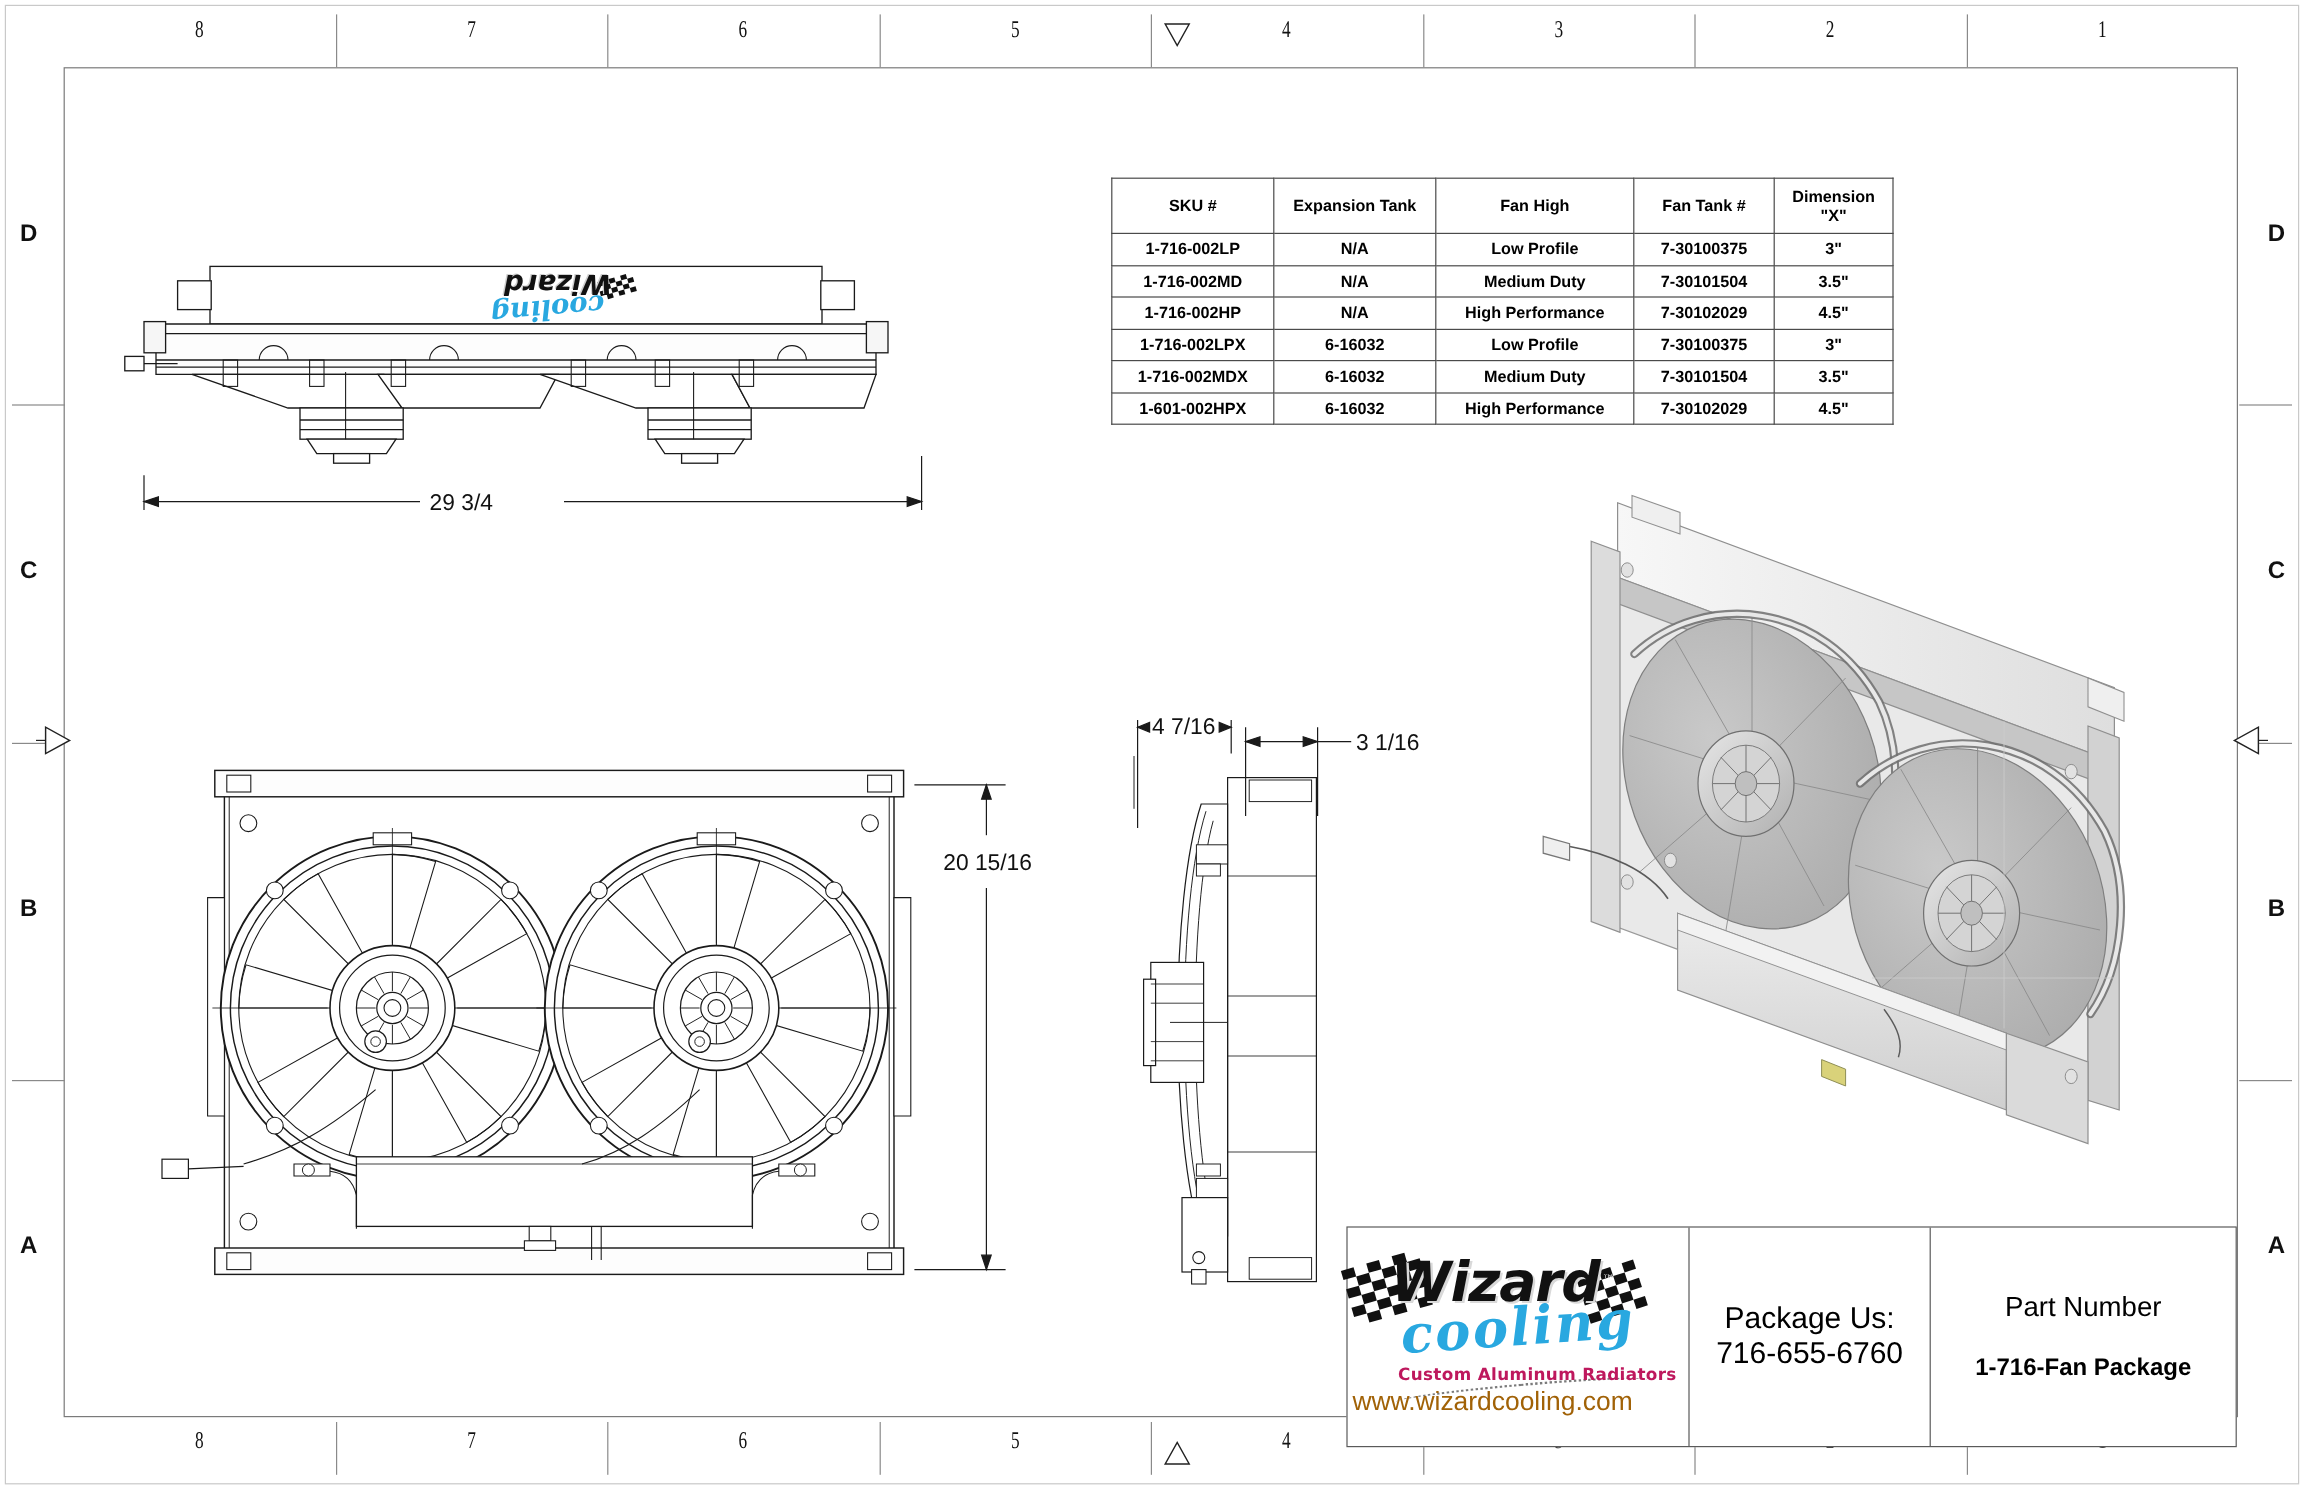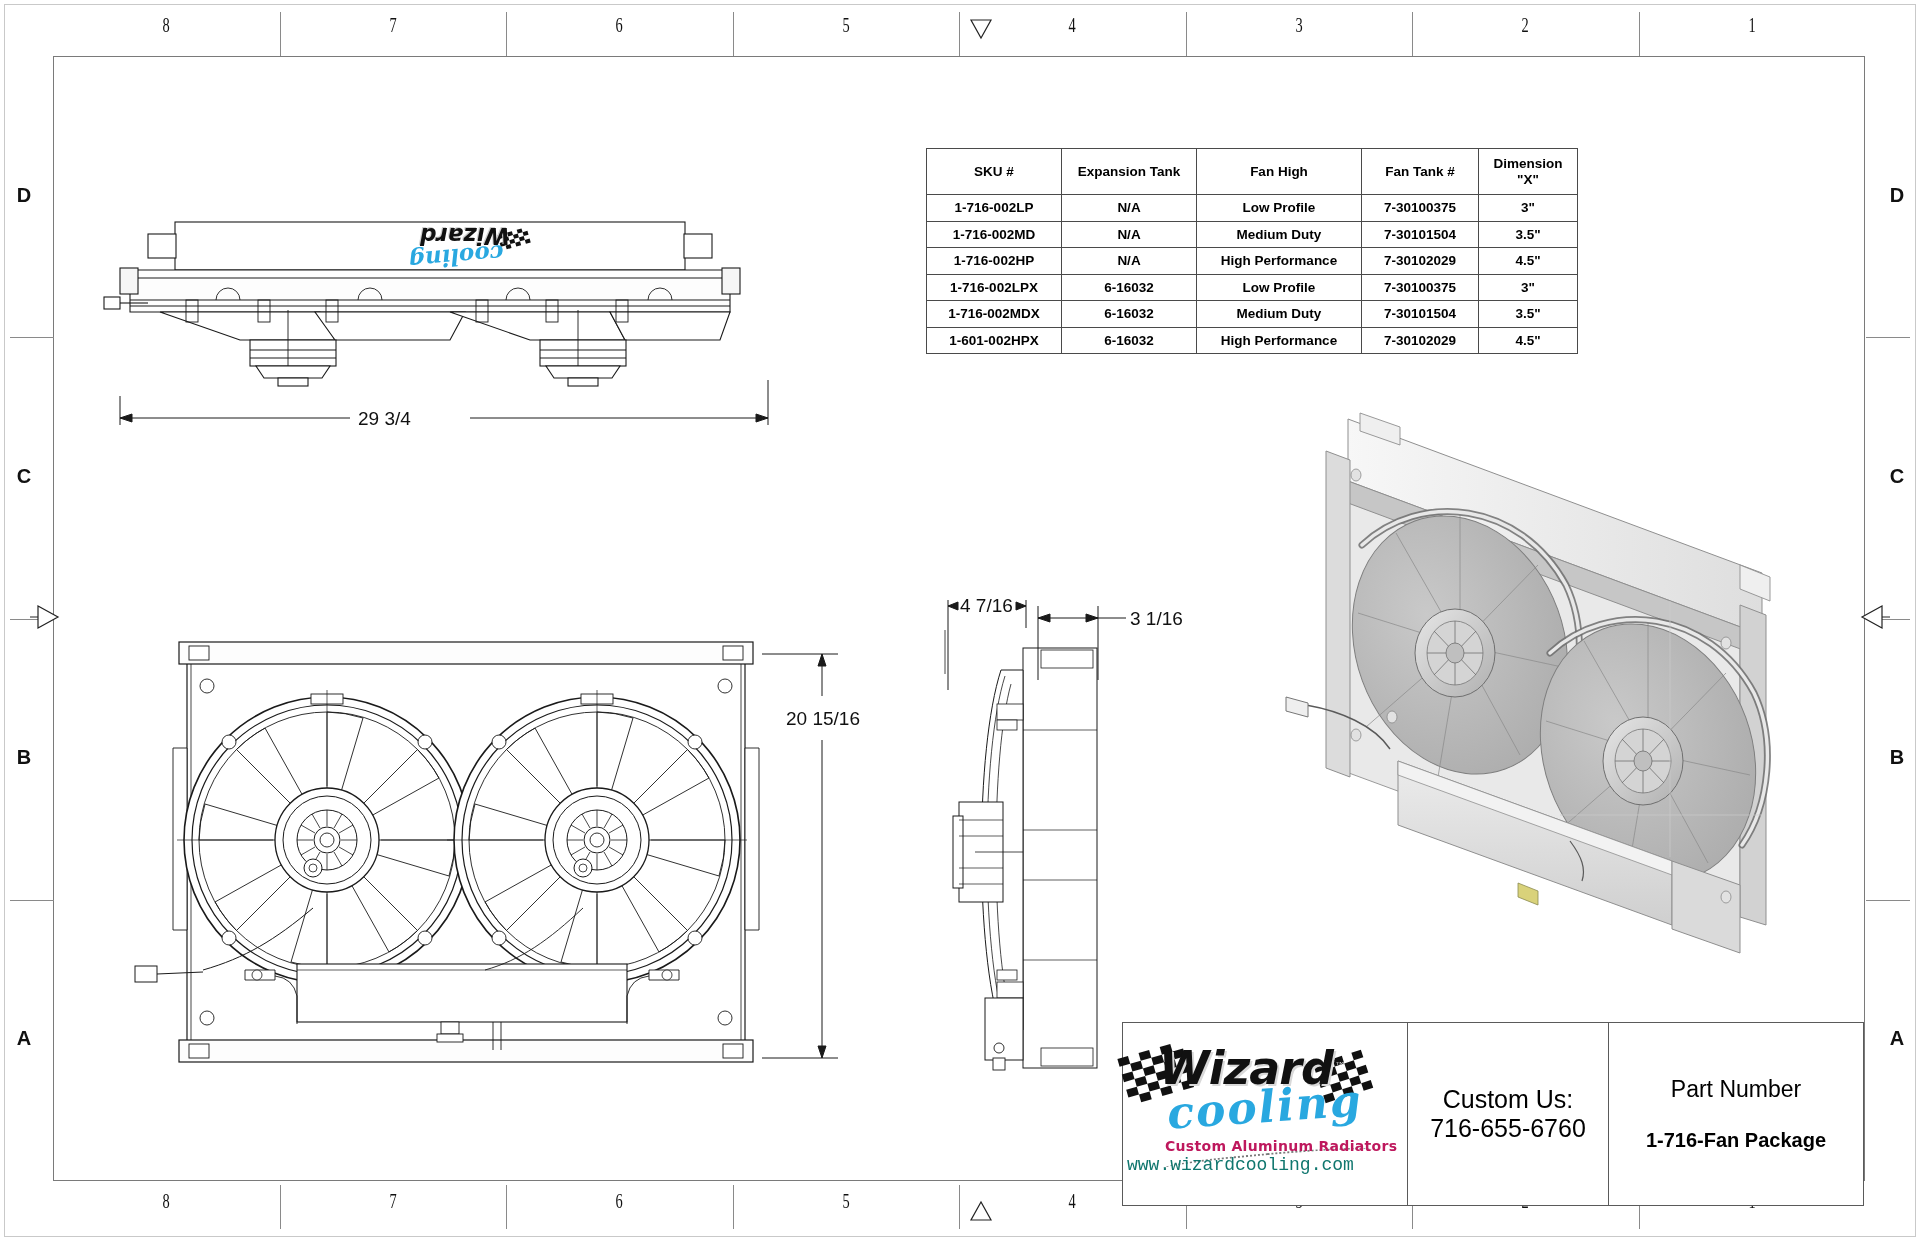--- a/index.html
+++ b/index.html
@@ -54,22 +54,22 @@
                font-style:italic;letter-spacing:-1px;color:#111;
                font-family:"DejaVu Sans",sans-serif;
                text-shadow:2px 2px 0 #d9d9d9;}
   .logo-tm{font-size:11px;vertical-align:super;font-style:normal;font-weight:normal;}
   .logo-cooling{position:absolute;left:44px;top:58px;font-size:44px;
                 font-style:italic;font-weight:bold;color:#29A8E0;
                 font-family:"DejaVu Serif",serif;letter-spacing:2px;
                 transform:rotate(-4deg);}
   .logo-tag{position:absolute;left:42px;top:115px;font-size:14px;font-weight:bold;
             color:#be185d;letter-spacing:.3px;font-family:"DejaVu Sans",sans-serif;}
-  .logo-url{position:absolute;left:4px;top:132px;font-size:18px;color:#0f766e;
-            font-family:Liberation Mono, monospace;}
+  .logo-url{position:absolute;left:4px;top:132px;font-size:22px;color:#a16207;
+            font-family:Liberation Sans, sans-serif;}
   .logo-dots{position:absolute;left:40px;top:130px;width:210px;height:10px;
              border-top:2px dotted #7b7b7b;border-radius:50%;transform:rotate(-5deg);}
   .flag{position:absolute;left:0px;top:26px;width:66px;height:50px;
         transform:rotate(-16deg);}
   .flag2{position:absolute;left:196px;top:32px;width:58px;height:46px;
          transform:rotate(-18deg);}
 
   
   .view{position:absolute;}
   svg{display:block;overflow:visible;}
@@ -656,21 +656,21 @@
 
       <div class="logo-wizard"><span>Wizard</span><span class="logo-tm">™</span></div>
       <div class="logo-cooling">cooling</div>
       <div class="logo-dots"></div>
       <div class="logo-tag">Custom Aluminum Radiators</div>
       <div class="logo-url">www.wizardcooling.com</div>
     </div>
   </div>
 
   <div class="tb-contact">
-    <div>Custom Us:</div>
+    <div>Package Us:</div>
     <div>716-655-6760</div>
   </div>
 
   <div class="tb-part">
     <div class="tb-part-title">Part Number</div>
     <div class="tb-part-num">1-716-Fan Package</div>
   </div>
 </div>
 
 </body></html>

